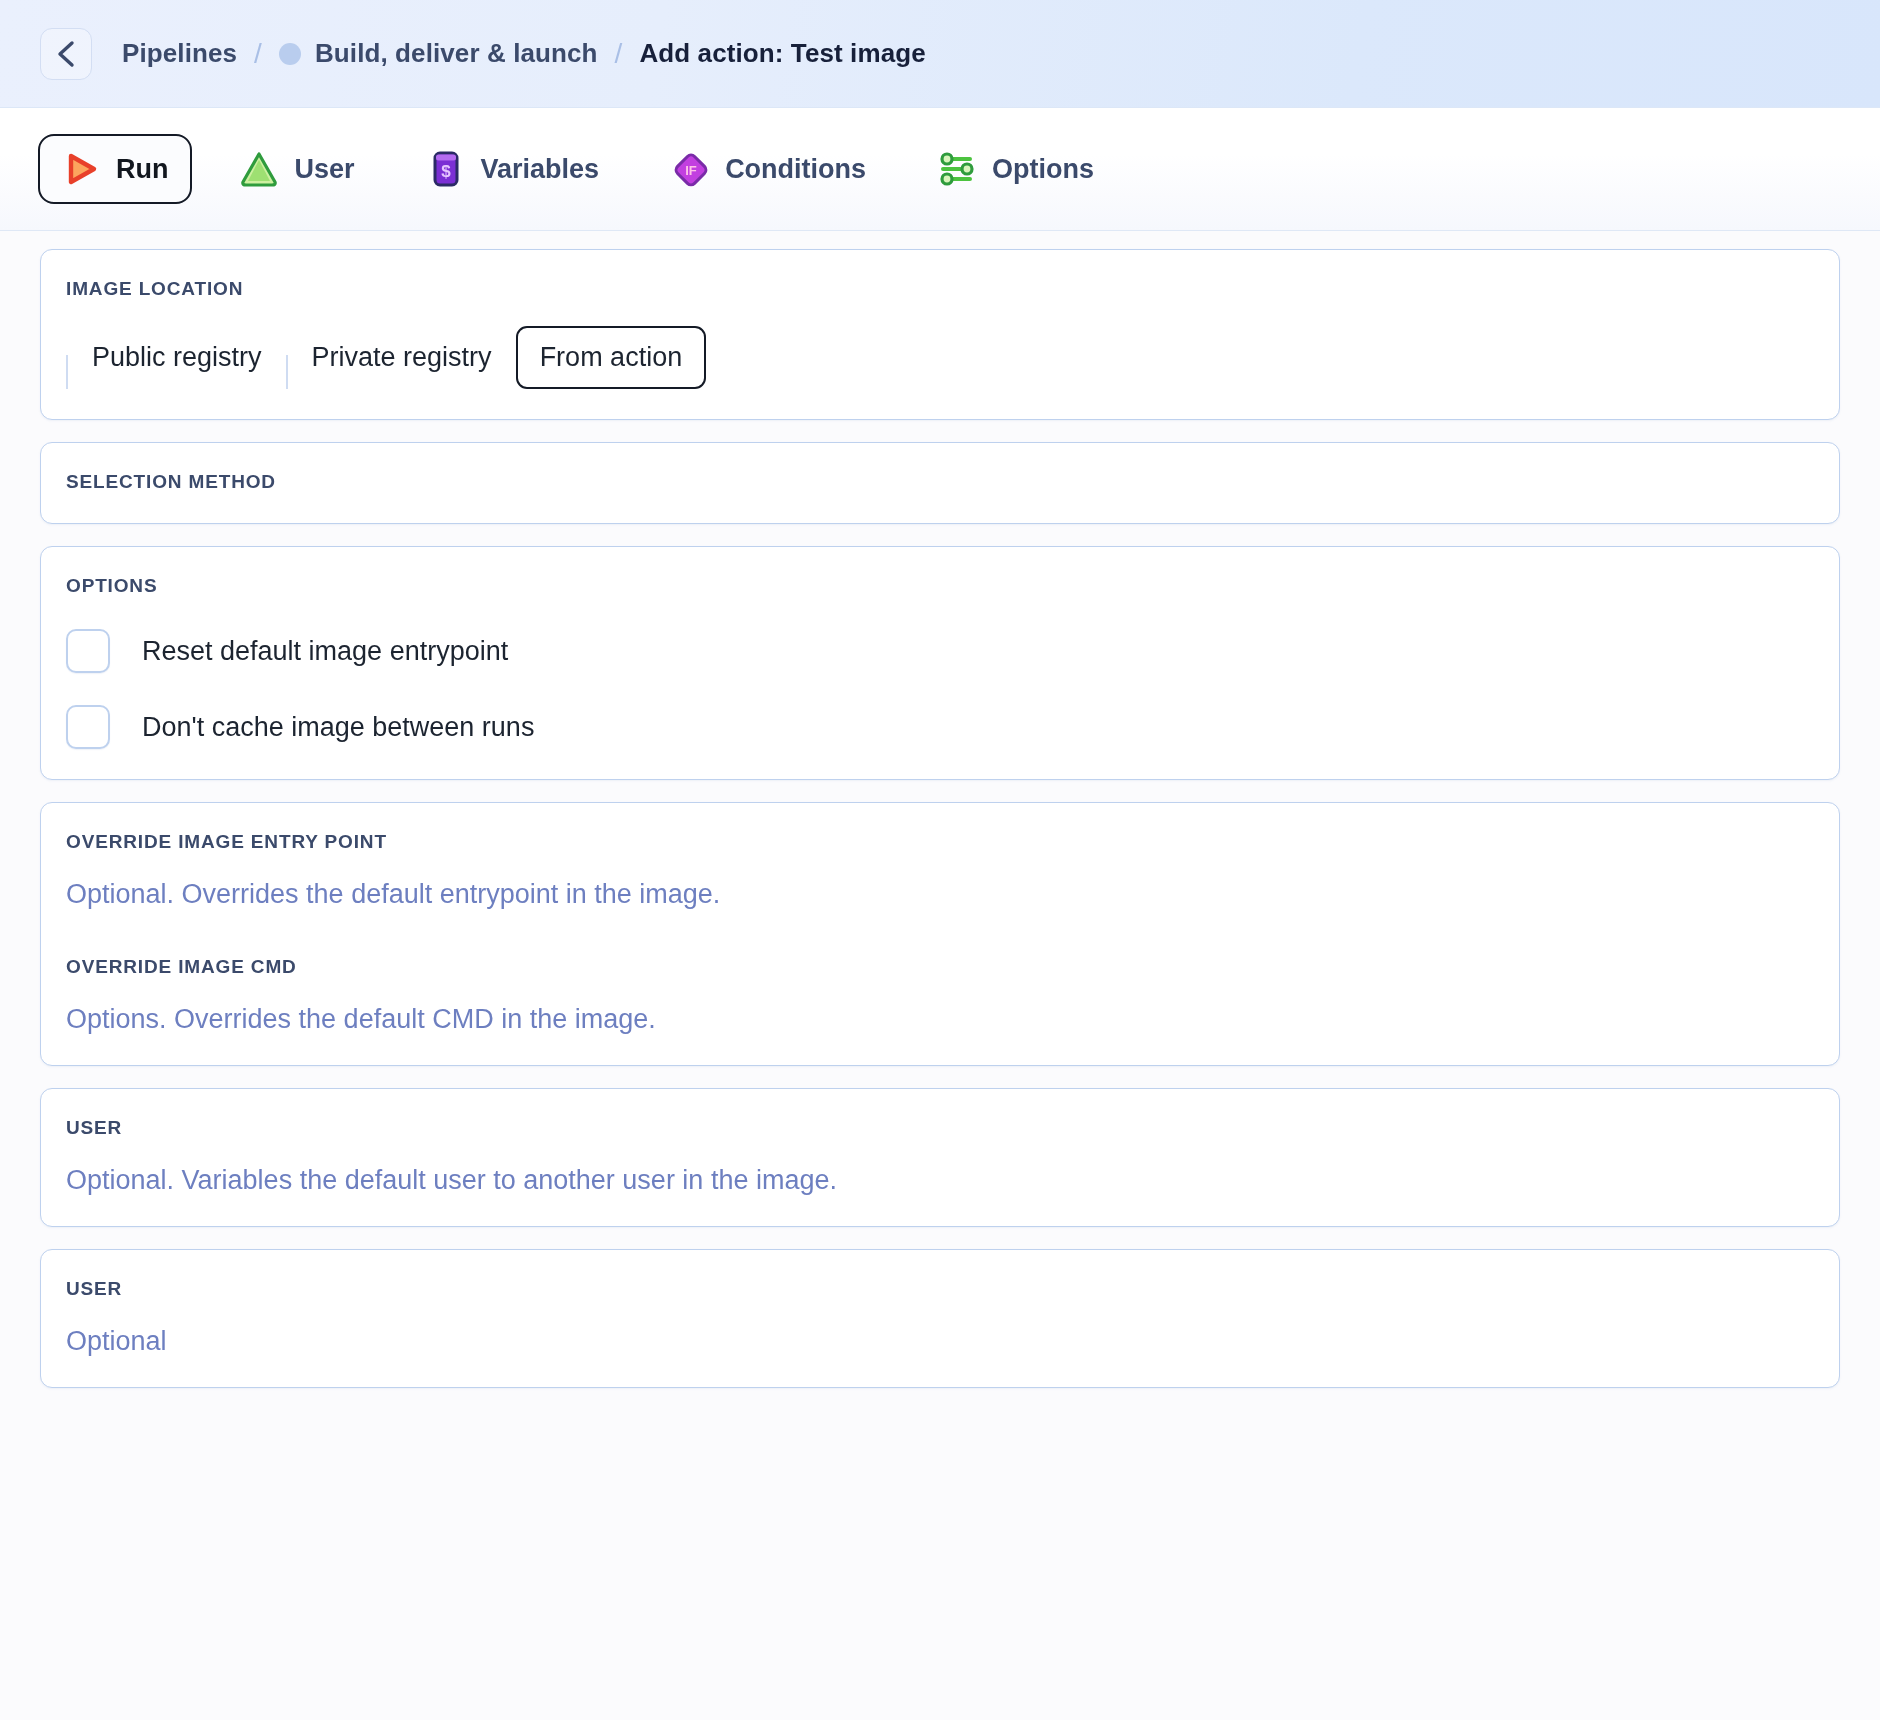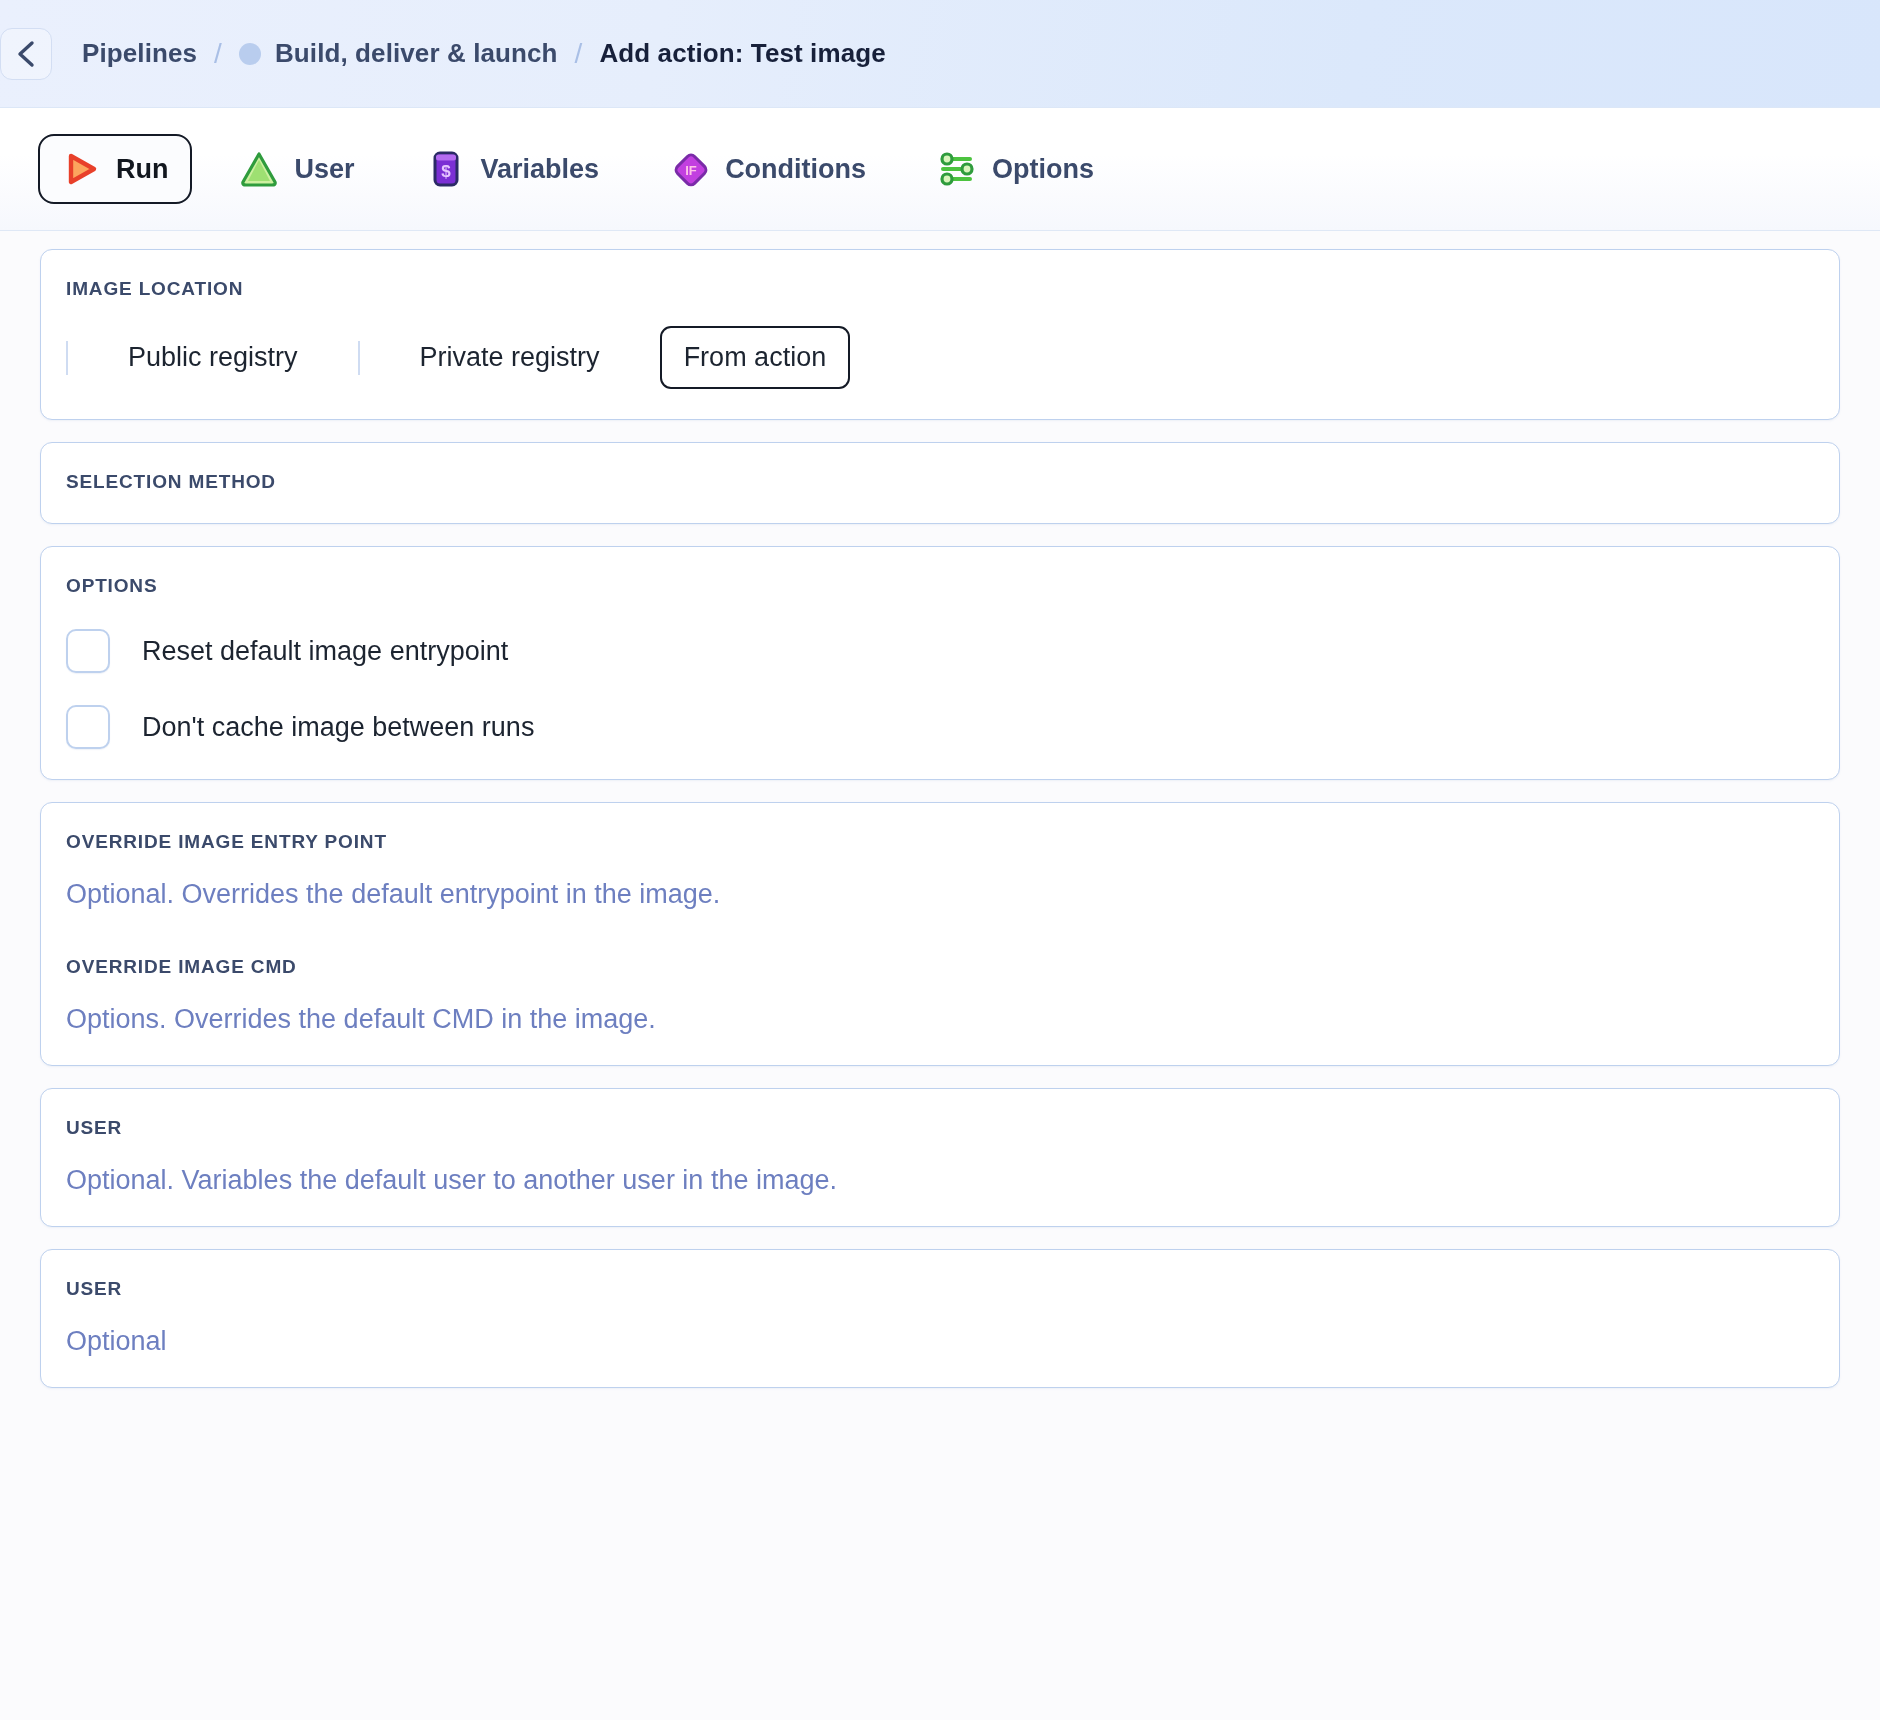--- a/index.html
+++ b/index.html
@@ -10,20 +10,21 @@
     font-family: "Liberation Sans", sans-serif;
     -webkit-font-smoothing: antialiased;
   }
 
   
   .header {
     height: 108px;
     background: linear-gradient(100deg, #eaf0fd 0%, #e6eefc 35%, #dbe8fb 72%, #d8e6fb 100%);
     display: flex;
     align-items: center;
+    padding-left: 40px;
     border-bottom: 1px solid #dce7f7;
   }
   .back-btn {
     width: 52px;
     height: 52px;
     border: 1px solid #d3def3;
     border-radius: 12px;
     background: rgba(255,255,255,0.28);
     display: flex;
     align-items: center;
@@ -109,21 +110,21 @@
   }
   .section-label {
     font-size: 19px;
     font-weight: 700;
     letter-spacing: .85px;
     color: #3b4a6b;
     text-transform: uppercase;
   }
 
   
-  .seg-row { display: flex; align-items: center; margin-top: 26px; gap: 36px; }
+  .seg-row { display: flex; align-items: flex-end; margin-top: 26px; }
   .seg-divider {
     width: 2px;
     height: 34px;
     background: #cfdcf2;
     flex: none;
   }
   .seg-item {
     font-size: 27px;
     color: #1c2430;
     padding: 14px 22px;

